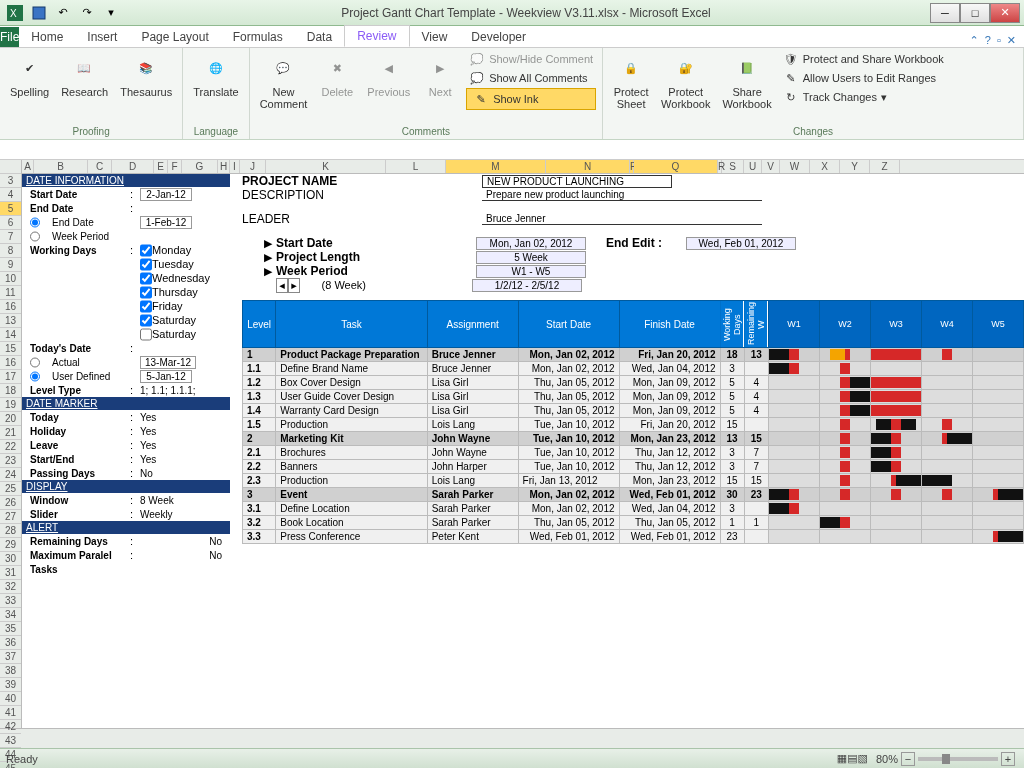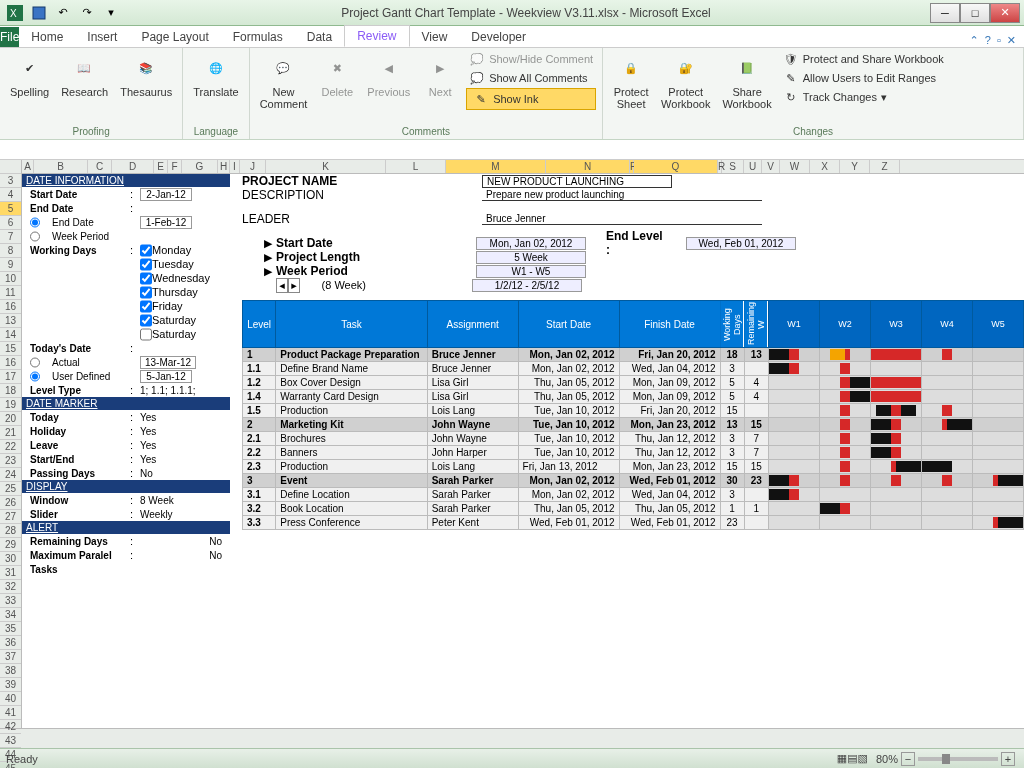--- a/index.html
+++ b/index.html
@@ -466,21 +466,21 @@
             <span style="width:110px;"></span>
             <span class="pval under">Bruce Jenner</span>
           </div>
         <div class="prow" style="height:10px;"></div>
         <div class="prow subrow">
             <span class="tri">▶</span>
             <span class="plbl" style="width:100px;">Start Date</span>
             <span style="width:100px;"></span>
             <span class="centerbox">Mon, Jan 02, 2012</span>
             <span style="width:20px;"></span>
-            <span class="plbl" style="width:60px;">End Level :</span>
+            <span class="plbl" style="width:60px;">End Edit :</span>
             <span style="width:20px;"></span>
             <span class="centerbox">Wed, Feb 01, 2012</span>
           </div>
         <div class="prow subrow">
             <span class="tri">▶</span>
             <span class="plbl" style="width:100px;">Project Length</span>
             <span style="width:100px;"></span>
             <span class="centerbox">5 Week</span>
           </div>
         <div class="prow subrow">
@@ -555,20 +555,39 @@
                 <td class="bar">
                   <div class="b red" style="left:40%;width:20%"></div>
                 </td>
                 <td class="bar"></td>
                 <td class="bar"></td>
                 <td class="bar"></td>
               </tr>
               <tr>
   <td class="level">1.2</td>
   <td>Box Cover Design</td>
+  <td>Lisa Girl</td>
+  <td style="text-align:right">Thu, Jan 05, 2012</td>
+  <td style="text-align:right">Mon, Jan 09, 2012</td>
+  <td class="num">5</td>
+  <td class="num">4</td>
+                <td class="bar"></td>
+                <td class="bar">
+                  <div class="b black" style="left:50%;width:50%"></div>
+                  <div class="b red" style="left:40%;width:20%"></div>
+                </td>
+                <td class="bar">
+                  <div class="b red" style="left:0;width:100%"></div>
+                </td>
+                <td class="bar"></td>
+                <td class="bar"></td>
+              </tr>
+              <tr>
+  <td class="level">1.3</td>
+  <td>User Guide Cover Design</td>
   <td>Lisa Girl</td>
   <td style="text-align:right">Thu, Jan 05, 2012</td>
   <td style="text-align:right">Mon, Jan 09, 2012</td>
   <td class="num">5</td>
   <td class="num">4</td>
                 <td class="bar"></td>
                 <td class="bar">
                   <div class="b black" style="left:50%;width:50%"></div>
                   <div class="b red" style="left:40%;width:20%"></div>
                 </td>

